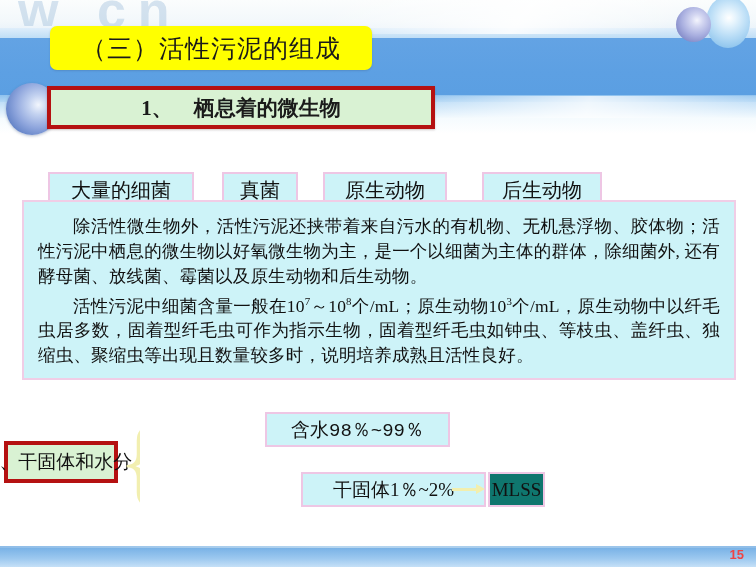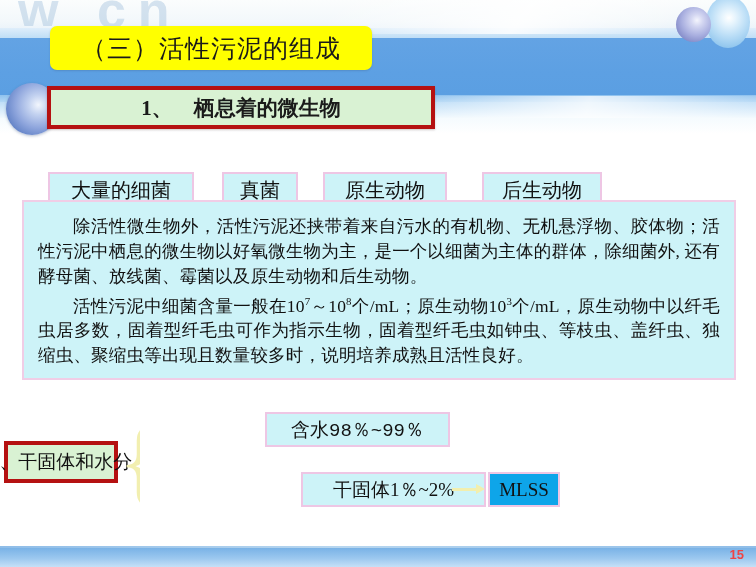--- a/index.html
+++ b/index.html
@@ -255,22 +255,22 @@
     border: 2px solid #eec6e4;
     box-sizing: border-box;
     display: flex;
     align-items: center;
     justify-content: center;
     margin-left: 36px;
   }
   .mlss-box {
     position: absolute;
     left: 488px; top: 472px;
-    width: 72px; height: 35px;
-    background: #0ea5e9;
+    width: 57px; height: 35px;
+    background: #0f766e;
     border: 2px solid #eec6e4;
     box-sizing: border-box;
     display: flex;
     align-items: center;
     justify-content: center;
   }
   .water-box span, .solid-box span, .mlss-box span {
     font-size: 19px;
     color: #111111;
     white-space: nowrap;

